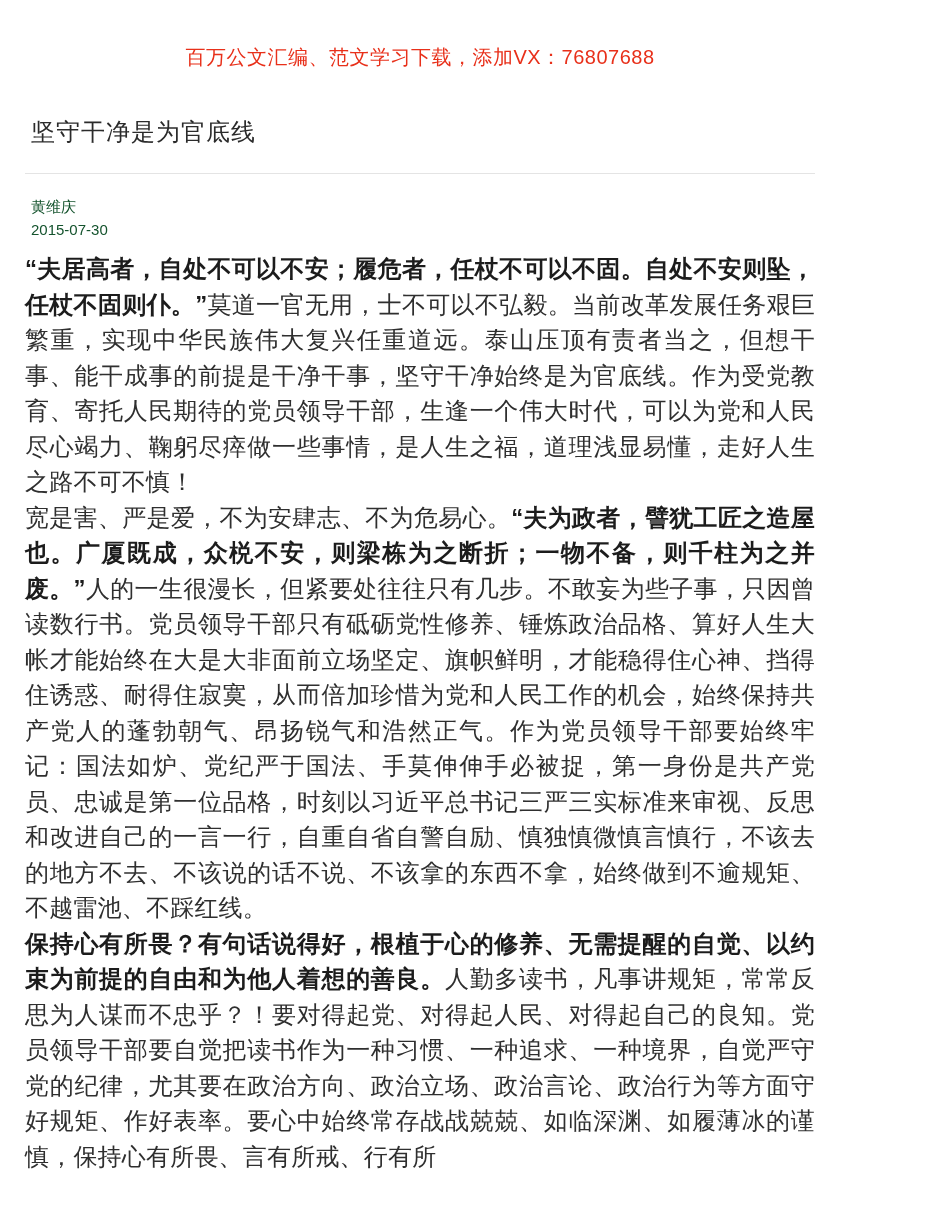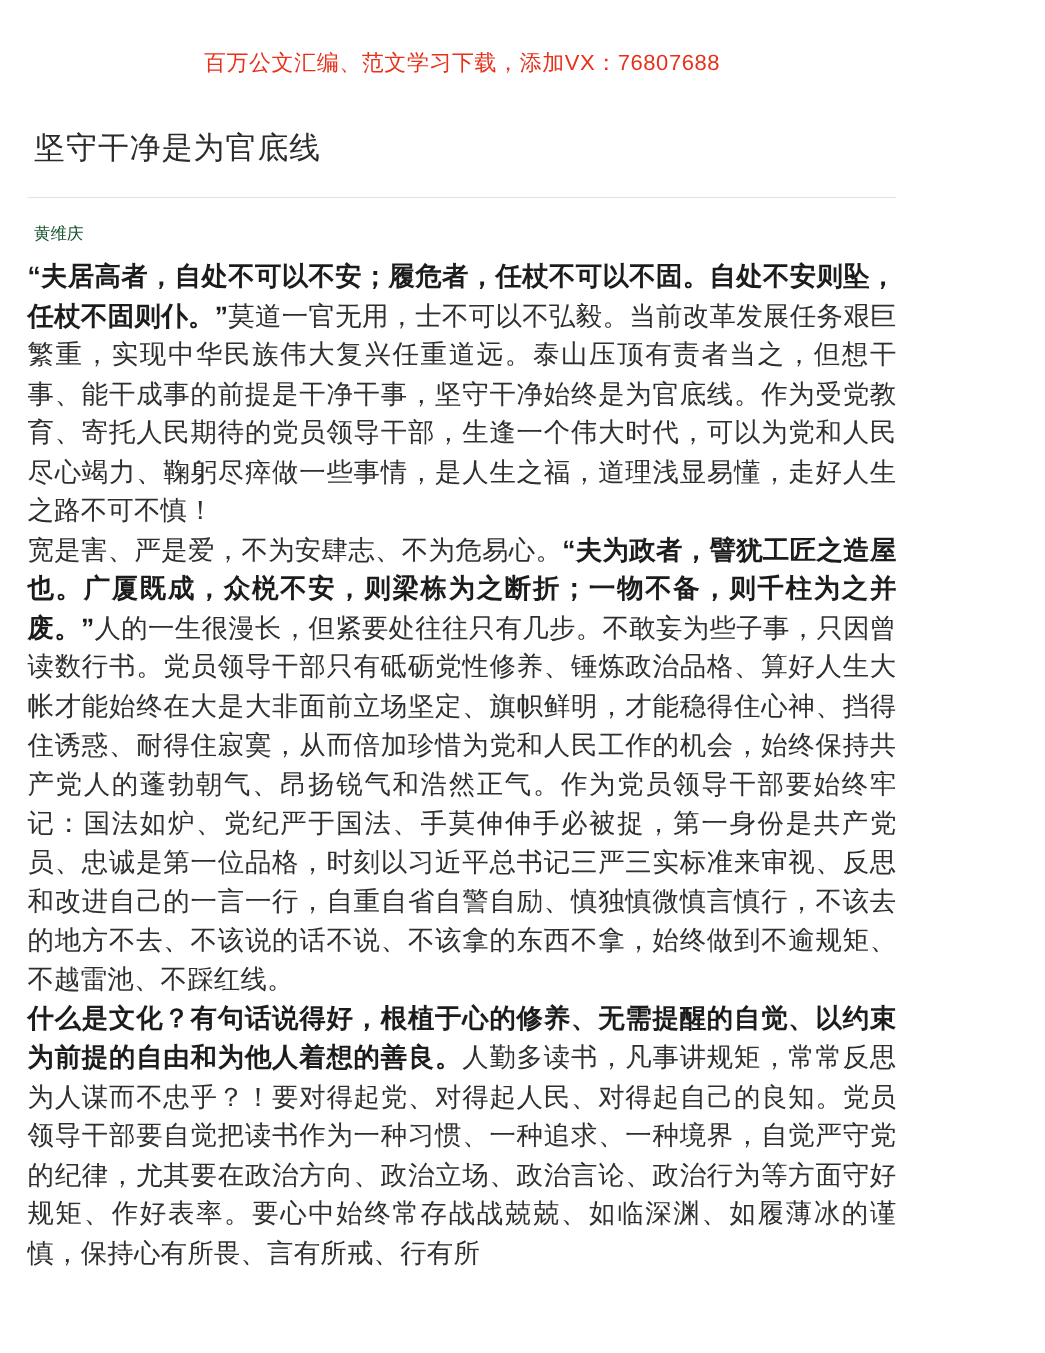--- a/index.html
+++ b/index.html
@@ -27,21 +27,21 @@
     letter-spacing: 0.5px;
     padding-top: 44px;
     font-family: "Liberation Sans", sans-serif;
   }
   .doc-body {
     margin: 0 auto;
     width: 790px;
     padding-top: 45px;
   }
   .doc-title {
-    font-size: 28px;
+    font-size: 24px;
     color: #2b2b2b;
     font-weight: normal;
     margin: 0 0 0 6px;
     letter-spacing: 1px;
   }
   .title-rule {
     margin-top: 25px;
     border-top: 1px solid #e4e4e4;
     width: 100%;
   }
@@ -80,22 +80,23 @@
   <div class="ad-banner">百万公文汇编、范文学习下载，添加VX：76807688</div>
 
   <div class="doc-body">
 
     <h1 class="doc-title">坚守干净是为官底线</h1>
 
     <div class="title-rule"></div>
 
     <div class="meta">
       <div>黄维庆</div>
+      <div>2015-07-30</div>
     </div>
 
     <div class="content" id="article-content">
         <p><span class="b">“夫居高者，自处不可以不安；履危者，任杖不可以不固。自处不安则坠，任杖不固则仆。”</span><span>莫道一官无用，士不可以不弘毅。当前改革发展任务艰巨繁重，实现中华民族伟大复兴任重道远。泰山压顶有责者当之，但想干事、能干成事的前提是干净干事，坚守干净始终是为官底线。作为受党教育、寄托人民期待的党员领导干部，生逢一个伟大时代，可以为党和人民尽心竭力、鞠躬尽瘁做一些事情，是人生之福，道理浅显易懂，走好人生之路不可不慎！</span></p>
         <p><span>宽是害、严是爱，不为安肆志、不为危易心。</span><span class="b">“夫为政者，譬犹工匠之造屋也。广厦既成，众棁不安，则梁栋为之断折；一物不备，则千柱为之并废。”</span><span>人的一生很漫长，但紧要处往往只有几步。不敢妄为些子事，只因曾读数行书。党员领导干部只有砥砺党性修养、锤炼政治品格、算好人生大帐才能始终在大是大非面前立场坚定、旗帜鲜明，才能稳得住心神、挡得住诱惑、耐得住寂寞，从而倍加珍惜为党和人民工作的机会，始终保持共产党人的蓬勃朝气、昂扬锐气和浩然正气。作为党员领导干部要始终牢记：国法如炉、党纪严于国法、手莫伸伸手必被捉，第一身份是共产党员、忠诚是第一位品格，时刻以习近平总书记三严三实标准来审视、反思和改进自己的一言一行，自重自省自警自励、慎独慎微慎言慎行，不该去的地方不去、不该说的话不说、不该拿的东西不拿，始终做到不逾规矩、不越雷池、不踩红线。</span></p>
-        <p><span class="b">什么是文化？有句话说得好，根植于心的修养、无需提醒的自觉、以约束为前提的自由和为他人着想的善良。</span><span>人勤多读书，凡事讲规矩，常常反思为人谋而不忠乎？！要对得起党、对得起人民、对得起自己的良知。党员领导干部要自觉把读书作为一种习惯、一种追求、一种境界，自觉严守党的纪律，尤其要在政治方向、政治立场、政治言论、政治行为等方面守好规矩、作好表率。要心中始终常存战战兢兢、如临深渊、如履薄冰的谨慎，保持心有所畏、言有所戒、行有所</span></p>
+        <p><span class="b">保持心有所畏？有句话说得好，根植于心的修养、无需提醒的自觉、以约束为前提的自由和为他人着想的善良。</span><span>人勤多读书，凡事讲规矩，常常反思为人谋而不忠乎？！要对得起党、对得起人民、对得起自己的良知。党员领导干部要自觉把读书作为一种习惯、一种追求、一种境界，自觉严守党的纪律，尤其要在政治方向、政治立场、政治言论、政治行为等方面守好规矩、作好表率。要心中始终常存战战兢兢、如临深渊、如履薄冰的谨慎，保持心有所畏、言有所戒、行有所</span></p>
       </div>
 
   </div>
 </div>
 
 </body></html>

